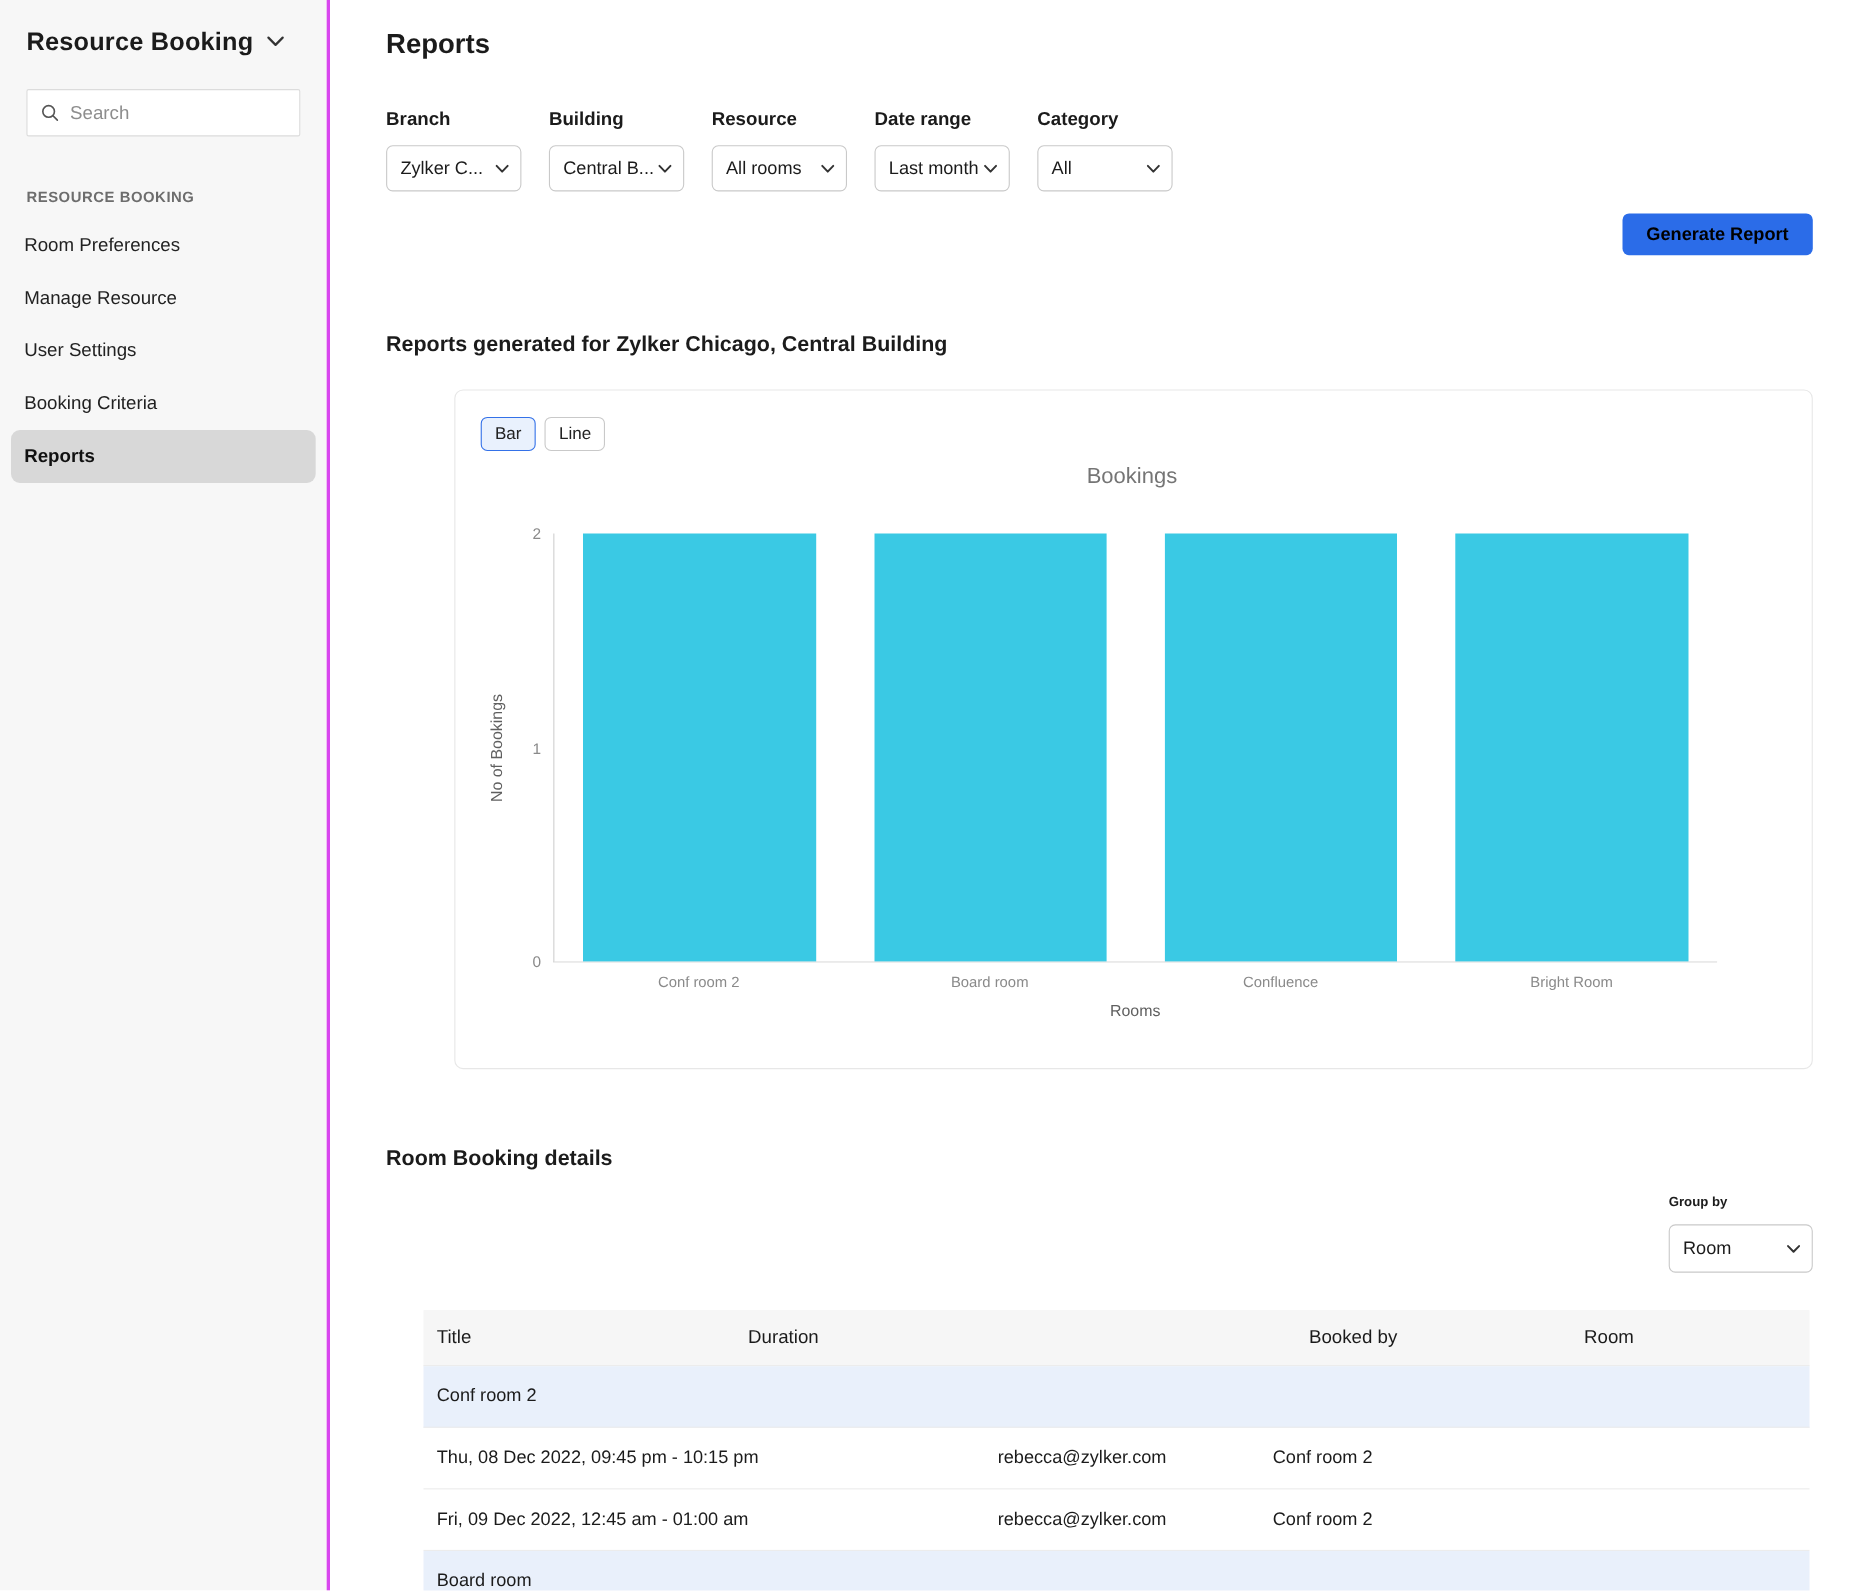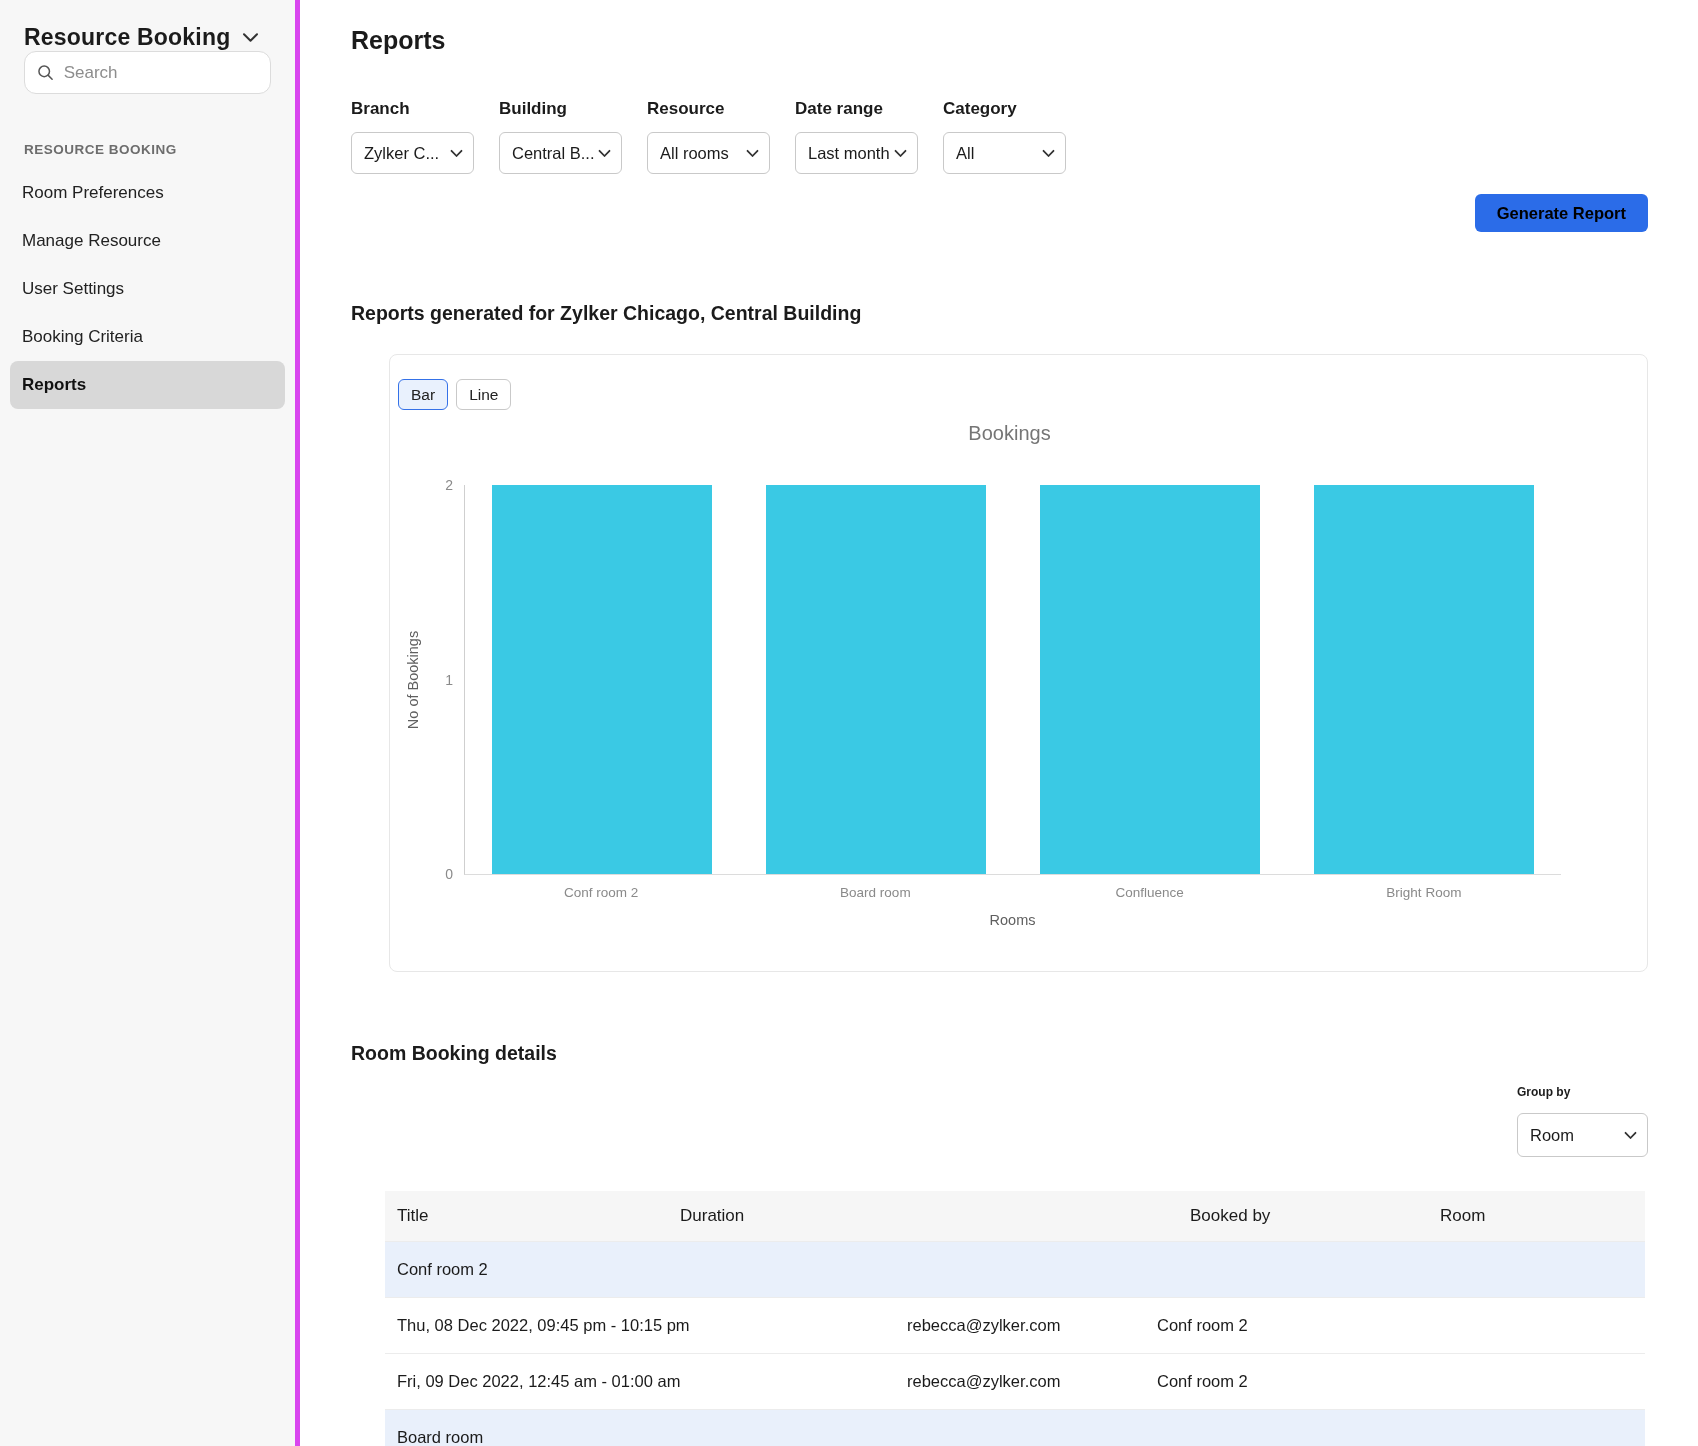--- a/index.html
+++ b/index.html
@@ -5,28 +5,28 @@
   * { box-sizing: border-box; margin: 0; padding: 0; }
   html, body { width: 1698px; height: 1446px; overflow: hidden; }
   body {
     font-family: "Liberation Sans", sans-serif;
     background: #fff; color: #1b1b1b;
     position: relative;
   }
   
   .sidebar {
     position: absolute; left: 0; top: 0; width: 300px; height: 1446px;
-    background: #f7f7f7; border-right: 5px solid #d946ef;
+    background: #f7f7f7; border-right: 3px solid #d946ef;
     padding: 24px 24px 0 24px;
   }
   .app-switcher { display: flex; align-items: center; gap: 12px; cursor: pointer; }
   .app-title { font-size: 23px; font-weight: bold; letter-spacing: .2px; }
   .search-box {
-    height: 43px; background: #fff;
-    border: 1px solid #dcdcdc; border-radius: 12px;
+    margin-top: 30px; height: 43px; background: #fff;
+    border: 1px solid #dcdcdc; border-radius: 2px;
     display: flex; align-items: center; gap: 10px; padding: 0 12px;
   }
   .search-box input {
     border: none; outline: none; background: transparent;
     font-family: inherit; font-size: 17px; color: #333; width: 100%;
   }
   .search-box input::placeholder { color: #8d8d8d; }
   .section-label {
     margin-top: 48px; font-size: 13.5px; font-weight: bold;
     color: #6d6d6d; letter-spacing: .5px;
@@ -51,23 +51,23 @@
   }
   .gen-row { display: flex; justify-content: flex-end; margin-top: 20px; }
   .gen-btn {
     border: none; border-radius: 6px; height: 38px; padding: 0 22px;
     color: #000000; font-family: inherit; font-size: 16.5px; font-weight: bold;
     cursor: pointer;
   }
   .report-heading { margin-top: 70px; font-size: 19.5px; font-weight: bold; }
   
   .chart-card {
-    margin: 29px 0 0 38px; height: 618px;
+    margin: 29px 0 0 62px; height: 618px;
     border: 1px solid #e7e7e7; border-radius: 8px;
-    padding: 24px 26px 0 8px;
+    padding: 24px 26px 0 23px;
   }
   .toggle { display: flex; gap: 8px; }
   .tbtn {
     height: 31px; padding: 0 12px; border-radius: 6px;
     border: 1px solid #c9c9c9; background: #fff; color: #222;
     font-family: inherit; font-size: 15.5px; cursor: pointer;
   }
   .tbtn.active { border-color: #3471e8; background: #e9f1fd; }
   .chart-title { text-align: center; color: #757575; font-size: 20px; margin-top: 12px; }
   .plot-region {

